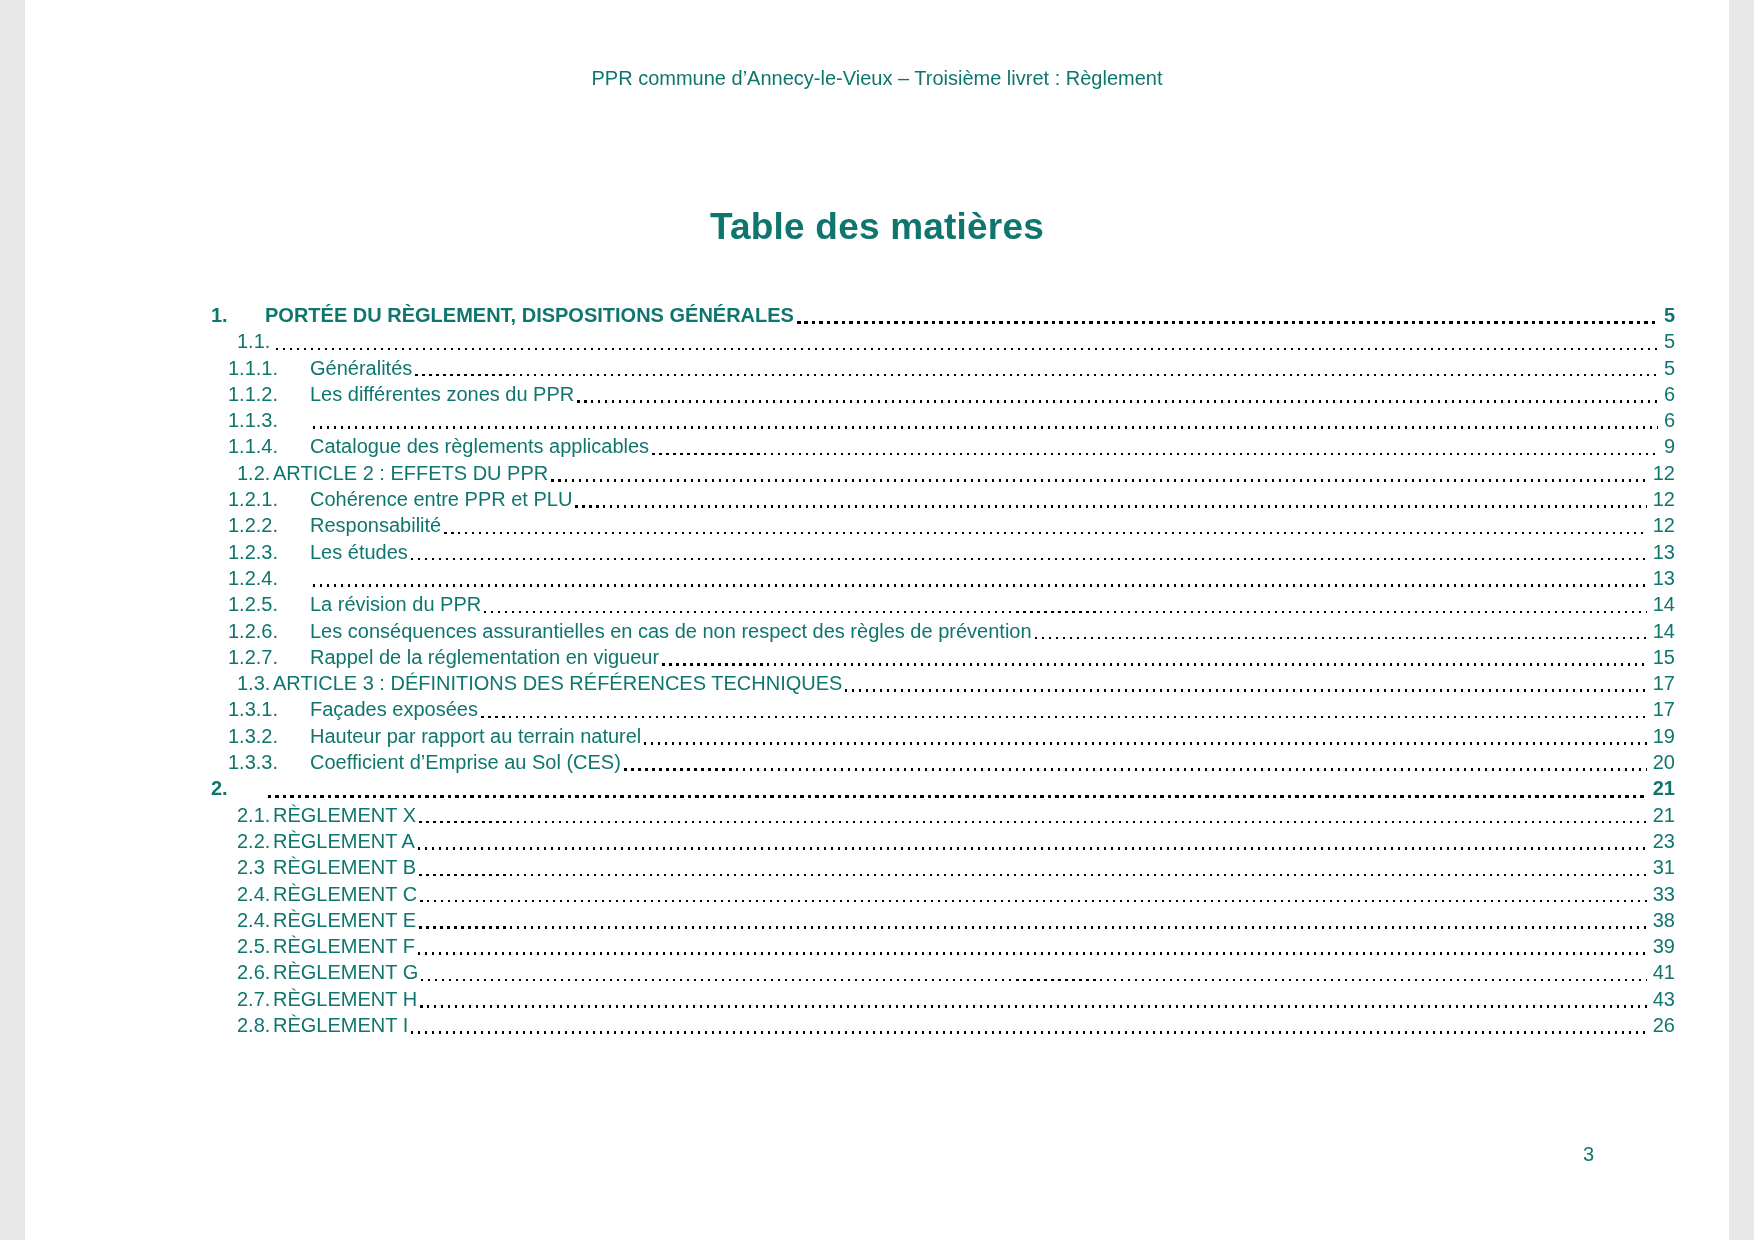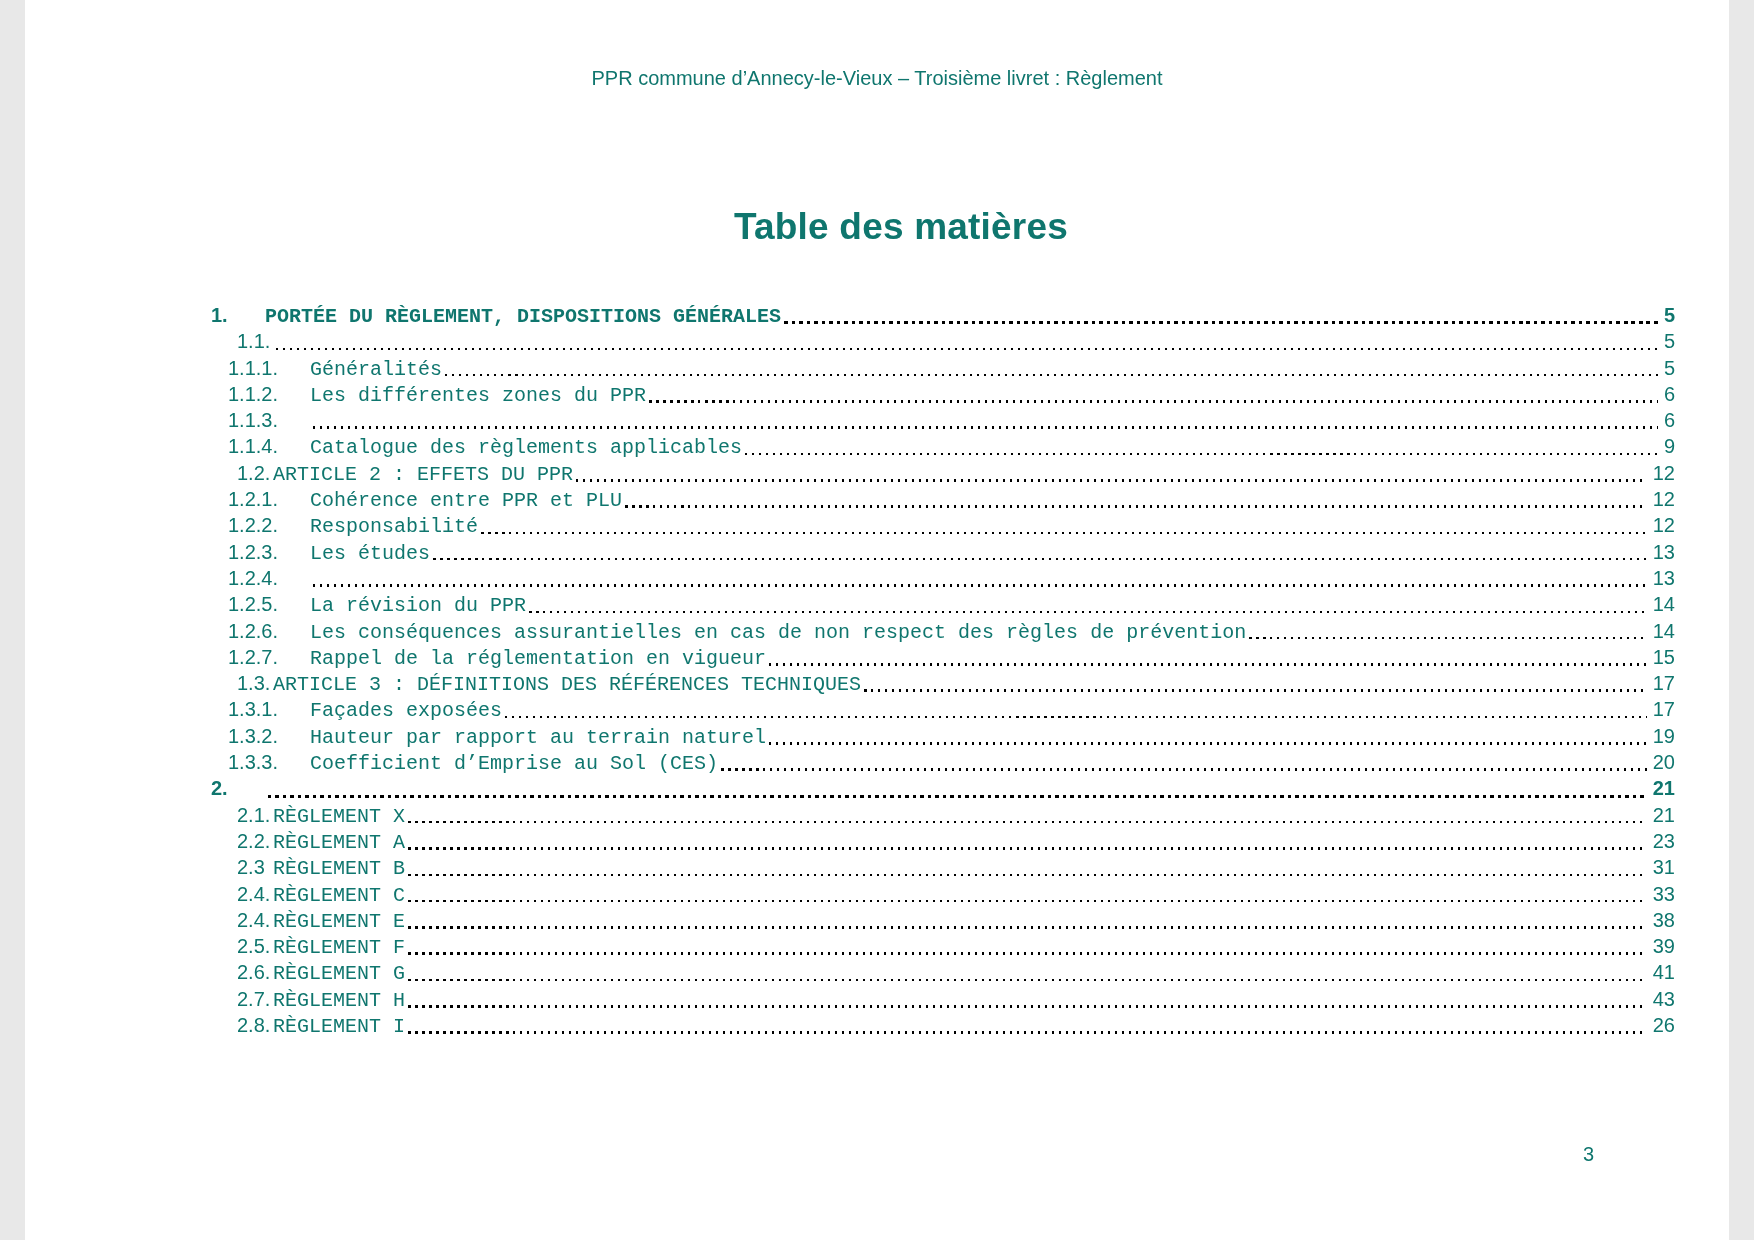--- a/index.html
+++ b/index.html
@@ -29,39 +29,38 @@
     position: absolute;
     top: 206px;
     left: 0;
     width: 100%;
     text-align: center;
     font-size: 37px;
     font-weight: bold;
     line-height: 42px;
     margin: 0;
     letter-spacing: 0.2px;
-    padding-left: 24px;
   }
   
   .toc {
     position: absolute;
     top: 302px;
     left: 186px;
     width: 1464px;
   }
   .toc-row {
     display: flex;
     align-items: baseline;
     height: 26.3px;
     line-height: 26.3px;
     font-size: 20px;
     cursor: pointer;
   }
   .toc-num { flex: 0 0 auto; white-space: nowrap; }
-  .toc-label { flex: 0 1 auto; white-space: nowrap; font-family: Liberation Mono, monospace; }
+  .toc-label { flex: 0 1 auto; white-space: nowrap; }
   .toc-dots {
     flex: 1 1 auto;
     min-width: 10px;
     align-self: flex-end;
     height: 2.5px;
     margin: 0 6px 4.5px 3px;
     background-image: repeating-linear-gradient(to right, #000 0 2.5px, transparent 2.5px 7px);
   }
   .toc-page { flex: 0 0 auto; white-space: nowrap; }
 

